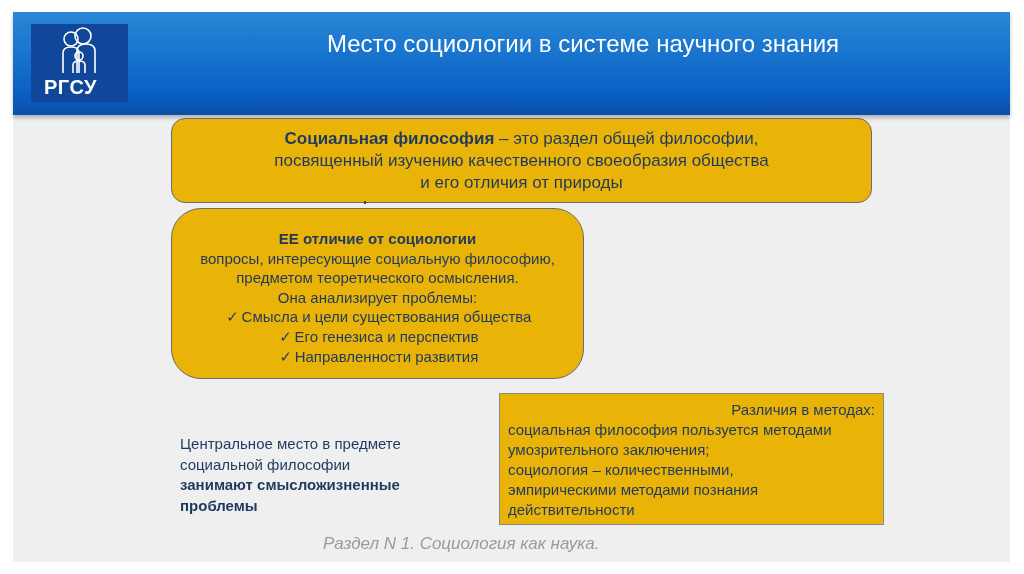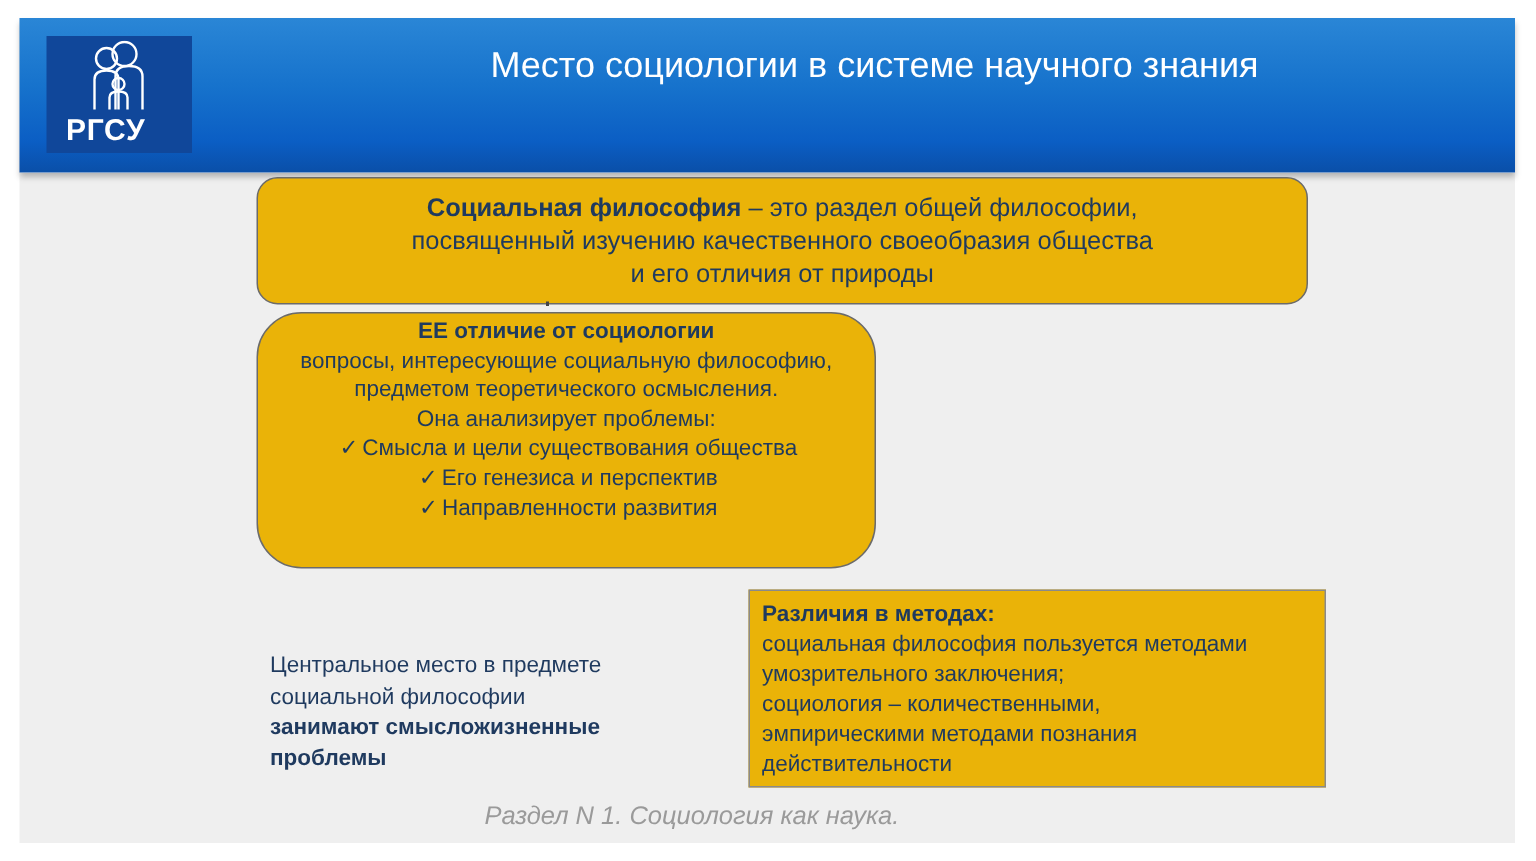--- a/index.html
+++ b/index.html
@@ -15,25 +15,25 @@
   .logo svg { position:absolute; left:22px; top:3px; }
   .logo-text { position:absolute; left:0; width:79px; top:52px; text-align:center;
                color:#ffffff; font-weight:bold; font-size:20px; letter-spacing:0.5px; }
   .title { position:absolute; left:200px; top:18px; width:740px; text-align:center;
            color:#ffffff; font-size:24px; }
   .box { position:absolute; background:#eab308; border:1.5px solid #6b6b6b;
          color:#1f3a5f; text-align:center; box-sizing:border-box; }
   .box1 { left:158px; top:106px; width:701px; height:85px; border-radius:14px;
           font-size:17px; line-height:22px; padding-top:9px; }
   .box2 { left:158px; top:196px; width:413px; height:171px; border-radius:30px;
-          font-size:15px; line-height:19.6px; padding-top:2px; }
+          font-size:15px; line-height:19.6px; padding-top:20px; }
   .box3 { left:486px; top:381px; width:385px; height:132px; border-radius:0;
           border:1.5px solid #8a8a8a; font-size:15px; line-height:20px;
           text-align:left; padding:6px 8px; }
-  .box3 .hd { text-align:left; font-weight:bold; }
+  .box3 .hd { text-align:right; font-weight:normal; }
   b { font-weight:bold; }
   .check { display:inline-block; width:18px; }
   .central { position:absolute; left:167px; top:396px; width:230px;
              color:#1f3a5f; font-size:15px; line-height:20.5px;margin-top:26px; }
   .footer { position:absolute; left:310px; top:522px; color:#9a9a9a; font-size:17px;font-style:italic; }
   .tick { position:absolute; left:351px; top:189px; width:2px; height:3px; background:#444; }
 </style>
 </head>
 <body>
 

